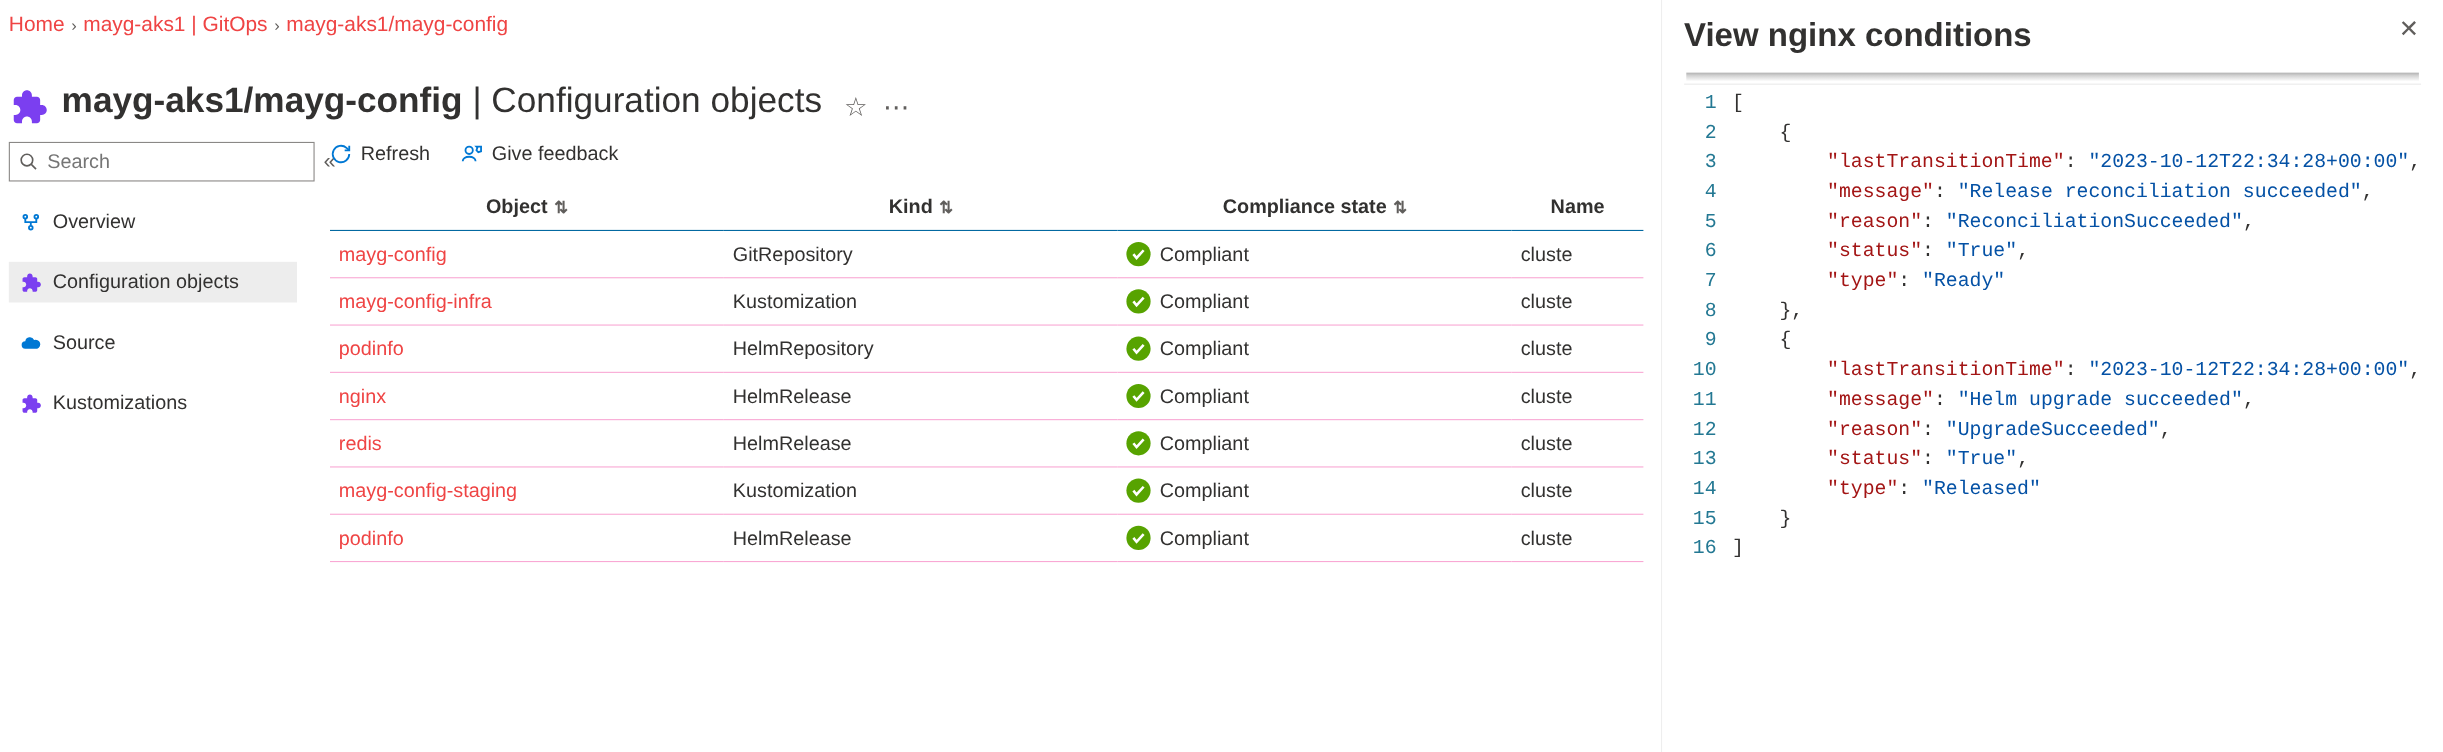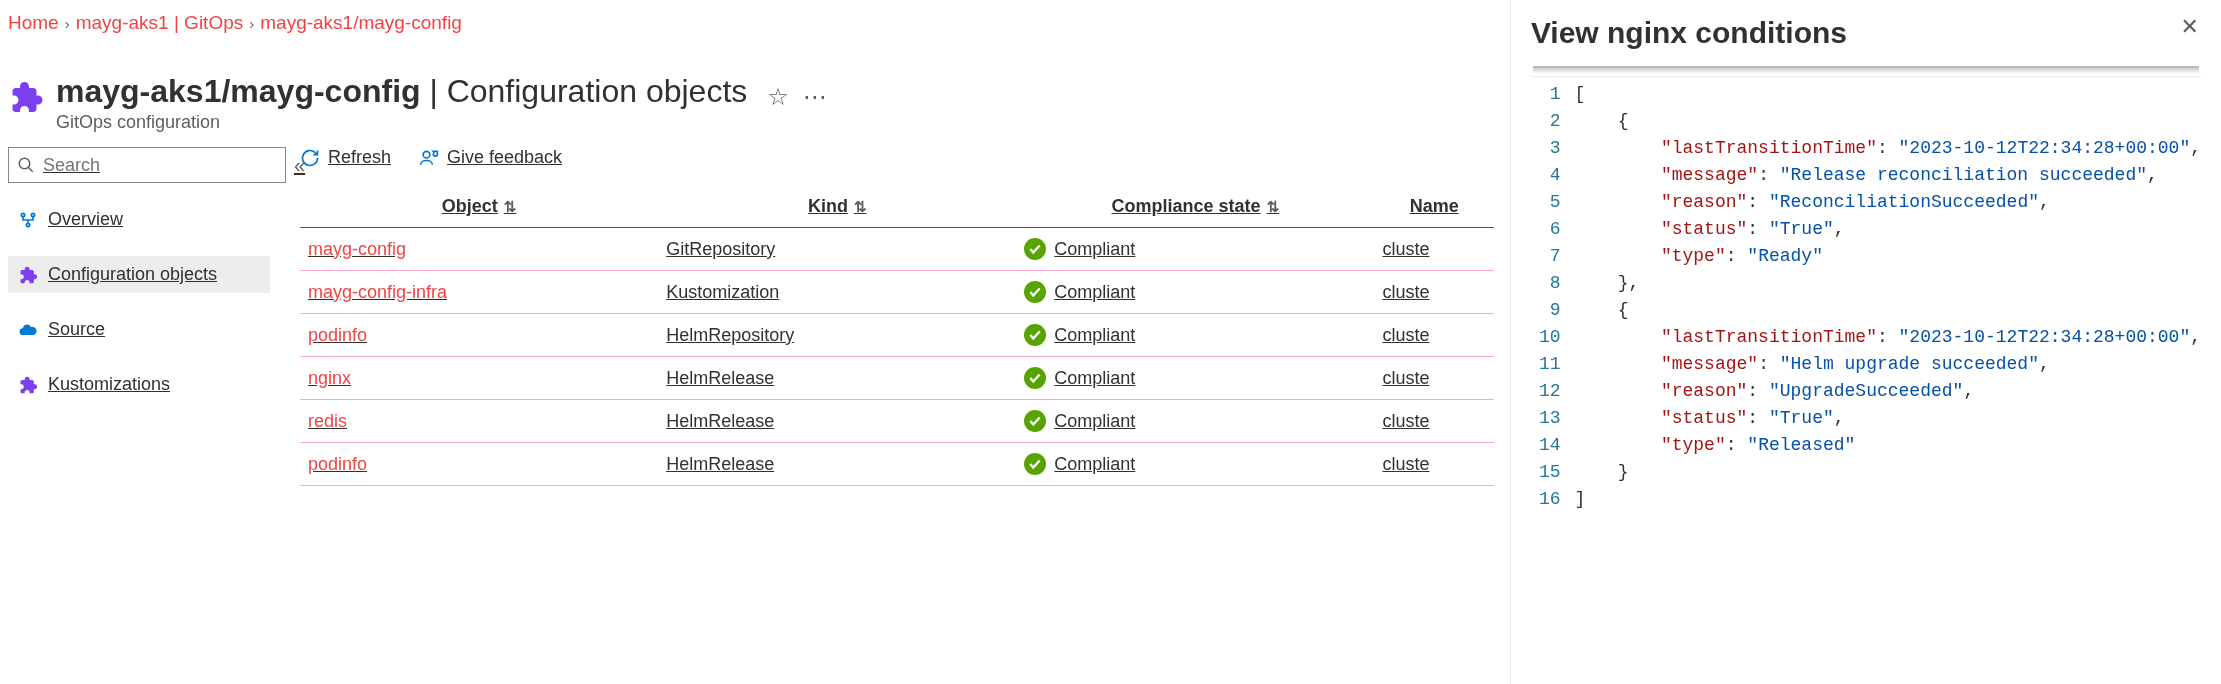--- a/index.html
+++ b/index.html
@@ -18,21 +18,21 @@
   .title-row { display:flex; align-items:flex-start; gap:12px; padding:4px 0 14px 0;margin-top:27px; }
   .title-icon { width:36px; height:36px; color:#7b3ff0; flex:none; margin-top:6px; }
   .title-icon svg { width:36px; height:36px; }
   .title-text h1 { margin:0; font-weight:600; font-size:32px; display:inline; }
   .title-text .sub { color:#323130; font-weight:400; }
   .title-text .subline { font-size:18px; color:#605e5c; margin-top:2px; }
   .title-actions { display:flex; align-items:center; gap:14px; margin-left:8px; margin-top:10px; color:#605e5c; }
   .title-actions .star, .title-actions .more { font-size:24px; cursor:pointer; }
 
   
-  .body { display:flex; gap:0;text-decoration:underline; }
+  .body { display:flex; gap:0; }
   .sidebar { width:262px; flex:none; }
   .main { flex:1; min-width:0; padding-left:30px; }
 
   
   .search-row { display:flex; align-items:center; gap:8px; margin-bottom:10px; }
   .search-box { flex:1; display:flex; align-items:center; border:1px solid #8a8886; padding:4px 8px; height:36px; }
   .search-box svg { width:18px; height:18px; color:#605e5c; flex:none; }
   .search-box input { border:none; outline:none; flex:1; font-size:18px; padding-left:8px; color:#605e5c; background:transparent; }
   .collapse { color:#605e5c; font-size:20px; cursor:pointer; }
 
@@ -86,21 +86,20 @@
     <div class="title-row">
       <span class="title-icon">
         <svg viewBox="0 0 24 24" fill="currentColor">
             <path d="M20 11h-1V8c0-1.1-.9-2-2-2h-3V5c0-1.66-1.34-3-3-3S8 3.34 8 5v1H5c-1.1 0-2 .9-2 2v3h1c1.66 0 3 1.34 3 3s-1.34 3-3 3H3v3c0 1.1.9 2 2 2h3v-1c0-1.66 1.34-3 3-3s3 1.34 3 3v1h3c1.1 0 2-.9 2-2v-3h1c1.66 0 3-1.34 3-3s-1.34-3-3-3z"></path>
           </svg>
       </span>
       <div class="title-text">
         <h1>
           <span>mayg-aks1/mayg-config</span> <span class="sub">| <span>Configuration objects</span></span>
         </h1>
-        <div class="subline">GitOps configuration</div>
       </div>
       <div class="title-actions">
         <span class="star">☆</span>
         <span class="more">⋯</span>
       </div>
     </div>
 
     <div class="body">
 
       <aside class="sidebar">
@@ -257,20 +256,35 @@
                       <svg viewBox="0 0 24 24" fill="none" stroke="currentColor" stroke-width="4">
                         <polyline points="4 12 9 18 20 6"></polyline>
                       </svg>
                     </span>
                     <span>Compliant</span>
                   </div>
                 </td>
                 <td>cluste</td>
               </tr>
               <tr>
+                <td><a href="#">mayg-config-staging</a></td>
+                <td>Kustomization</td>
+                <td>
+                  <div class="compliant">
+                    <span class="check-badge">
+                      <svg viewBox="0 0 24 24" fill="none" stroke="currentColor" stroke-width="4">
+                        <polyline points="4 12 9 18 20 6"></polyline>
+                      </svg>
+                    </span>
+                    <span>Compliant</span>
+                  </div>
+                </td>
+                <td>cluste</td>
+              </tr>
+              <tr>
                 <td><a href="#">podinfo</a></td>
                 <td>HelmRelease</td>
                 <td>
                   <div class="compliant">
                     <span class="check-badge">
                       <svg viewBox="0 0 24 24" fill="none" stroke="currentColor" stroke-width="4">
                         <polyline points="4 12 9 18 20 6"></polyline>
                       </svg>
                     </span>
                     <span>Compliant</span>

